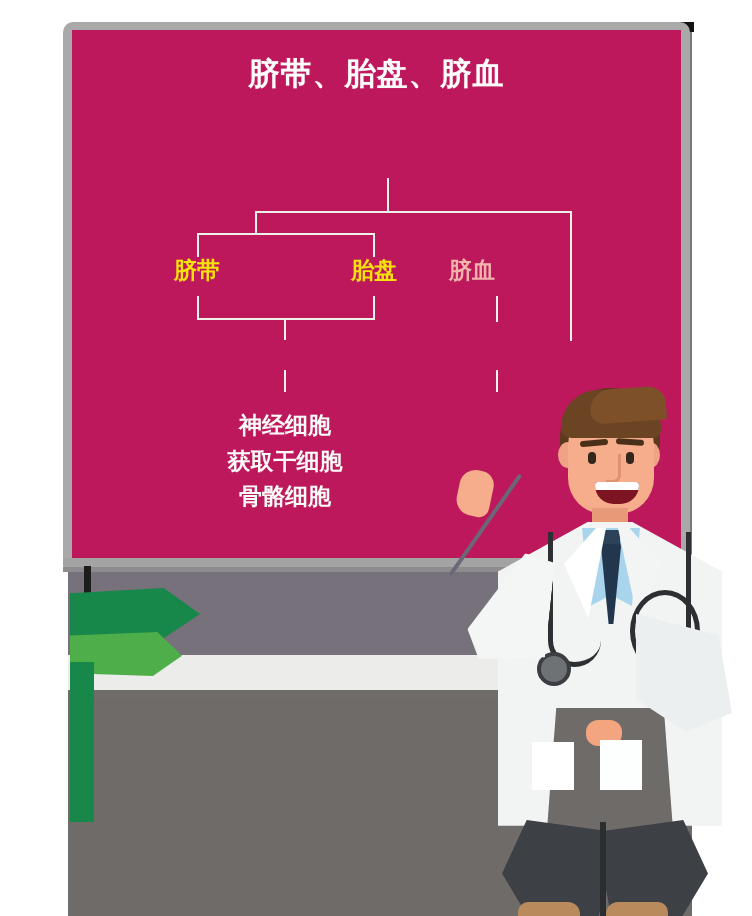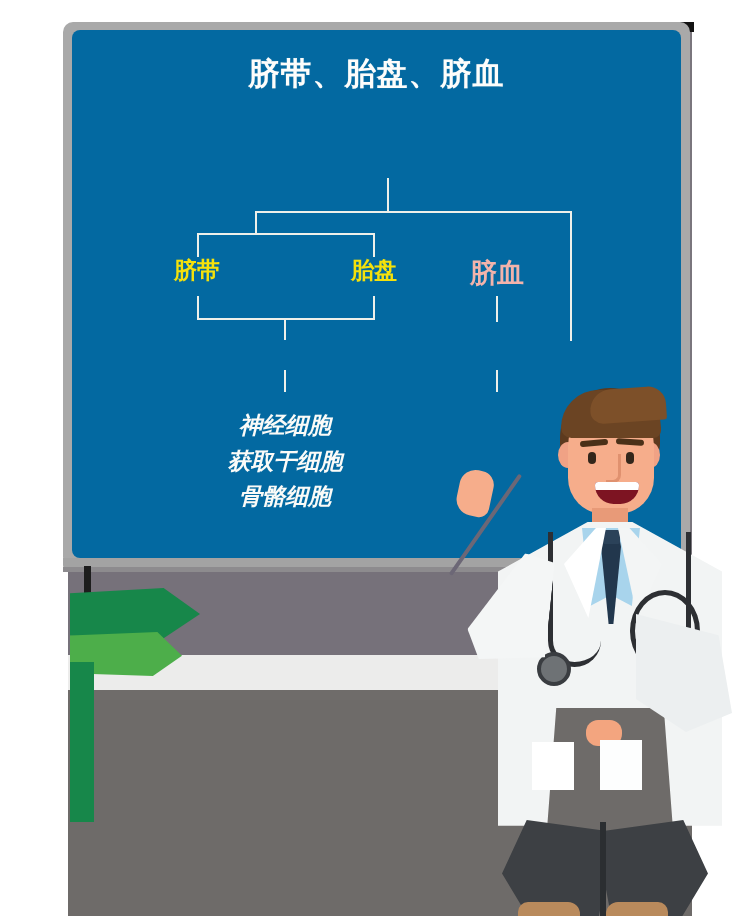--- a/index.html
+++ b/index.html
@@ -17,21 +17,21 @@
   .floor-gray{position:absolute;left:68px;top:700px;width:624px;height:216px;background:#6e6b69;}
   .floor-gray2{position:absolute;left:68px;top:690px;width:460px;height:226px;background:#6f6c6a;}
 
   
   .board-frame{
     position:absolute;left:63px;top:22px;width:627px;height:545px;
     background:#a9a9a9;border-radius:10px;
   }
   .board{
     position:absolute;left:72px;top:30px;width:609px;height:528px;
-    background:#0369a1;border-radius:8px;overflow:hidden;
+    background:#be185d;border-radius:0;overflow:hidden;
   }
   .board-ledge{position:absolute;left:63px;top:558px;width:629px;height:11px;background:#a3a3a3;border-radius:0 0 4px 4px;}
   .board-ledge-shadow{position:absolute;left:63px;top:567px;width:629px;height:5px;background:#8d8b8e;}
 
   
   .title{
     position:absolute;left:0;top:25px;width:609px;text-align:center;
     color:#fdfdfb;font-size:31px;font-weight:bold;line-height:1.25;
     letter-spacing:1px;
     text-shadow:0 0 1px rgba(255,255,255,.35);
@@ -61,26 +61,26 @@
   
   .r-down1{left:424px;top:266px;width:2px;height:26px;}
   .r-down2{left:424px;top:340px;width:2px;height:22px;}
 
   .node{position:absolute;font-weight:bold;text-align:center;white-space:nowrap;}
   .node-yellow{color:#f5e10b;}
   .node-pink{color:#f2b3ab;}
 
   .n-umbilical{left:125px;top:225px;width:88px;font-size:23px;transform:translateX(-44px);}
   .n-placenta{left:302px;top:225px;width:88px;font-size:23px;transform:translateX(-44px);}
-  .n-cordblood{left:425px;top:225px;width:88px;font-size:27px;transform:translateX(-44px);}
+  .n-cordblood{left:400px;top:225px;width:88px;font-size:23px;transform:translateX(-44px);}
   .n-msc{left:213px;top:306px;width:220px;font-size:23px;transform:translateX(-110px);}
   .n-hsc{left:425px;top:306px;width:220px;font-size:23px;transform:translateX(-110px);}
 
   .leaves{position:absolute;left:213px;top:378px;width:240px;transform:translateX(-120px);
-    text-align:center;color:#fbfbf8;font-size:23px;font-weight:bold;line-height:1.55;font-style:italic;}
+    text-align:center;color:#fbfbf8;font-size:23px;font-weight:bold;line-height:1.55;}
   .leaves-right{position:absolute;left:425px;top:378px;width:200px;transform:translateX(-100px);
     text-align:center;color:#fbfbf8;font-size:23px;font-weight:bold;line-height:1.55;}
 
   
   .plant{position:absolute;left:62px;top:588px;width:140px;height:120px;}
   .plant-leaf-a{position:absolute;left:8px;top:0px;width:130px;height:52px;background:#17874a;
      clip-path:polygon(0% 10%,72% 0%,100% 50%,70% 100%,0% 92%);}
   .plant-leaf-b{position:absolute;left:8px;top:44px;width:112px;height:44px;background:#4dae4a;
      clip-path:polygon(0% 8%,78% 0%,100% 54%,74% 100%,0% 94%);}
   .plant-stem{position:absolute;left:8px;top:74px;width:24px;height:160px;background:#17874a;}

